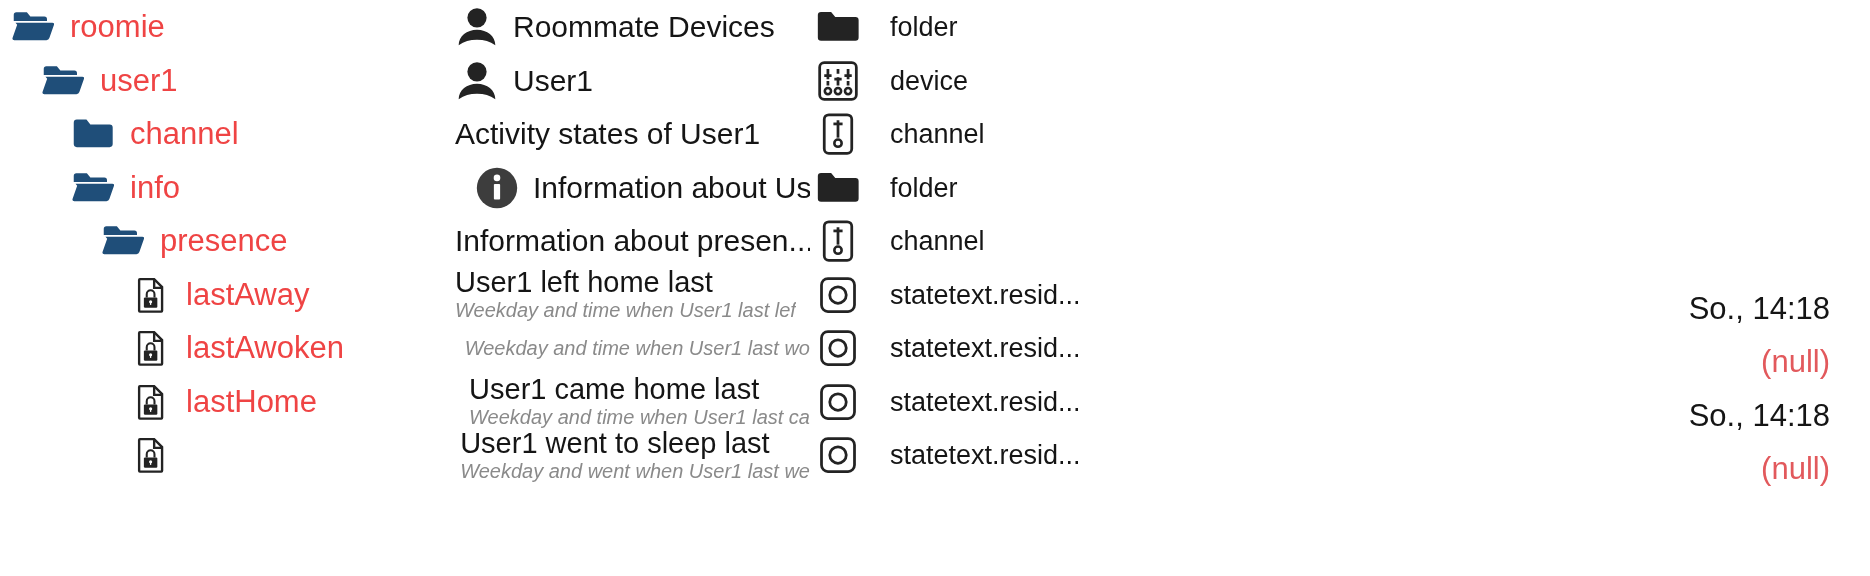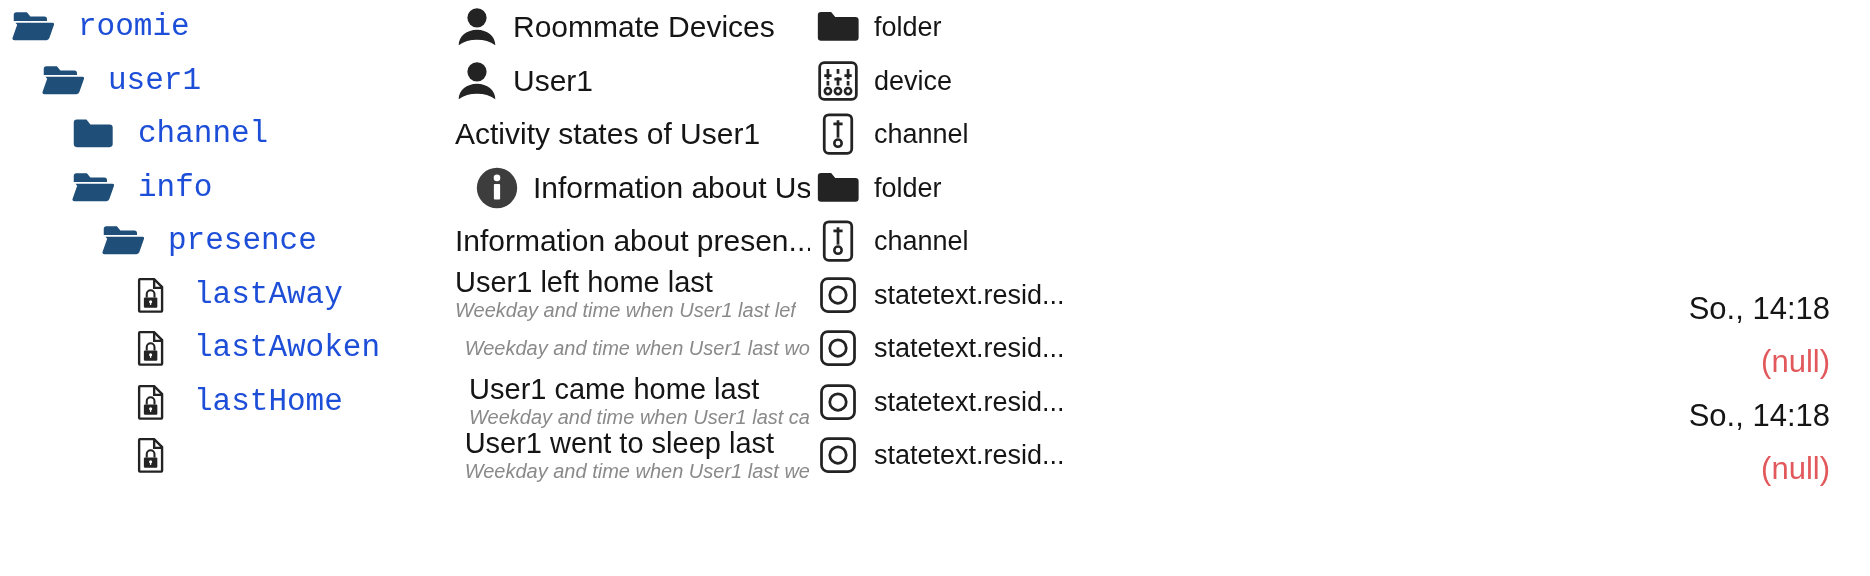--- a/index.html
+++ b/index.html
@@ -36,24 +36,23 @@
     left: 0;
     top: 0;
     width: 560px;
     height: 64px;
     display: flex;
     align-items: center;
   }
   .name-label {
     font-size: 31px;
     line-height: 36px;
-    color: #1d4ed8;
+    color: #ef4444;
     white-space: nowrap;
-    margin-left: 24px;
-    font-family: Liberation Mono, monospace;
+    margin-left: 16px;
   }
 
   
   .ico {
     display: inline-block;
     flex: 0 0 auto;
     line-height: 0;
   }
   .ico svg { display: block; }
 
@@ -105,21 +104,21 @@
     align-items: center;
     background: #ffffff;
     padding-left: 6px;
     padding-right: 6px;
   }
   .type-label {
     font-size: 27px;
     line-height: 30px;
     color: #151515;
     white-space: nowrap;
-    margin-left: 14px;
+    margin-left: 30px;
   }
 
   
   .col-value {
     position: absolute;
     left: 1500px;
     top: 0;
     width: 330px;
     height: 64px;
     display: flex;
@@ -479,21 +478,21 @@
             <g transform="scale(0.7916666666666666)" fill="#ffffff">
               <circle cx="23.5" cy="32.5" r="2"></circle>
               <rect x="22.7" y="32.5" width="1.6" height="4"></rect>
             </g>
           </svg>
         </span>
       </div>
       <div class="col-desc" style="left:455px;width:355px;justify-content:flex-end">
         <span class="desc-stack">
           <span class="desc-title with-sub">User1 went to sleep last</span>
-          <span class="desc-sub">Weekday and time when User1 last we</span>
+          <span class="desc-sub">Weekday and went when User1 last we</span>
         </span>
       </div>
       <div class="col-type">
         <span class="ico">
           <svg width="44" height="44" viewBox="0 0 44 44">
             <g transform="scale(0.9166666666666666)" fill="none" stroke="#232323" stroke-width="3">
               <rect x="6" y="6" width="36" height="36" rx="7"></rect>
               <circle cx="24" cy="24" r="9"></circle>
             </g>
           </svg>

